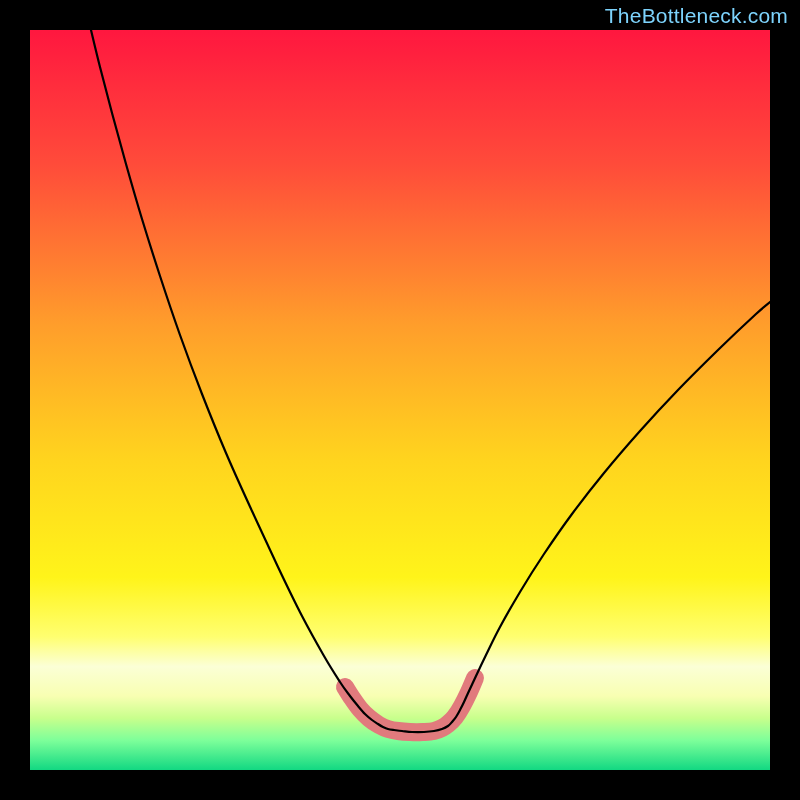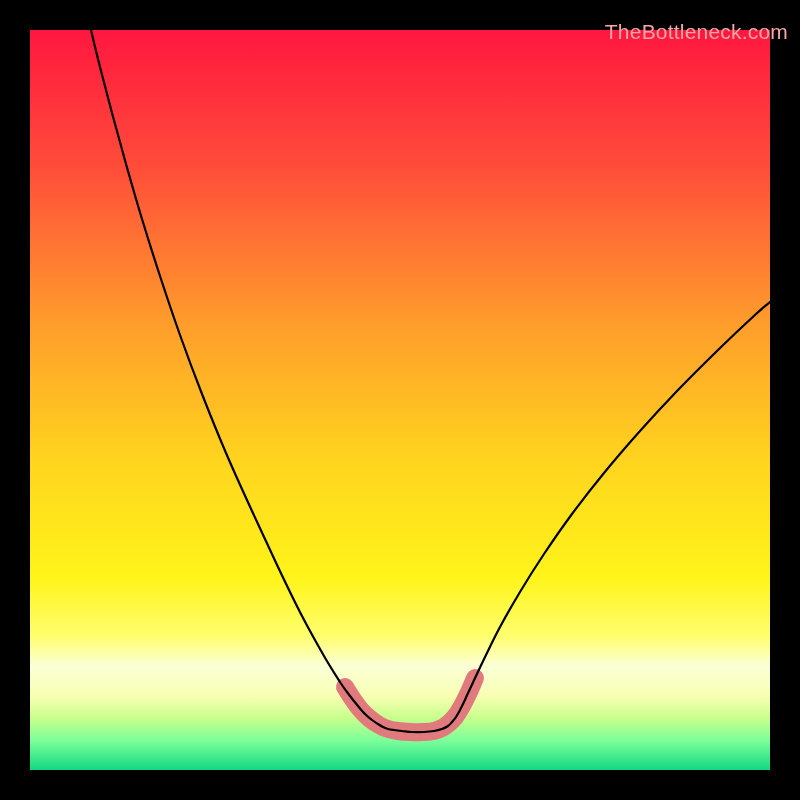--- a/index.html
+++ b/index.html
@@ -21,25 +21,24 @@
     position: absolute;
     left: 30px;
     top: 30px;
     width: 740px;
     height: 740px;
     overflow: hidden;
   }
   .watermark {
     position: absolute;
     top: 4px;
-    color: #fca5a5;
+    color: #7dd3fc;
     font-size: 21px;
     font-weight: 500;
     letter-spacing: 0.2px;
-    margin-top: 16px;
   }
   svg { display: block; }
 </style>
 </head>
 <body>
 
 <div class="frame">
 
   <div class="plot-area">
     <svg id="chart-svg" width="740" height="740" viewBox="0 0 740 740">

